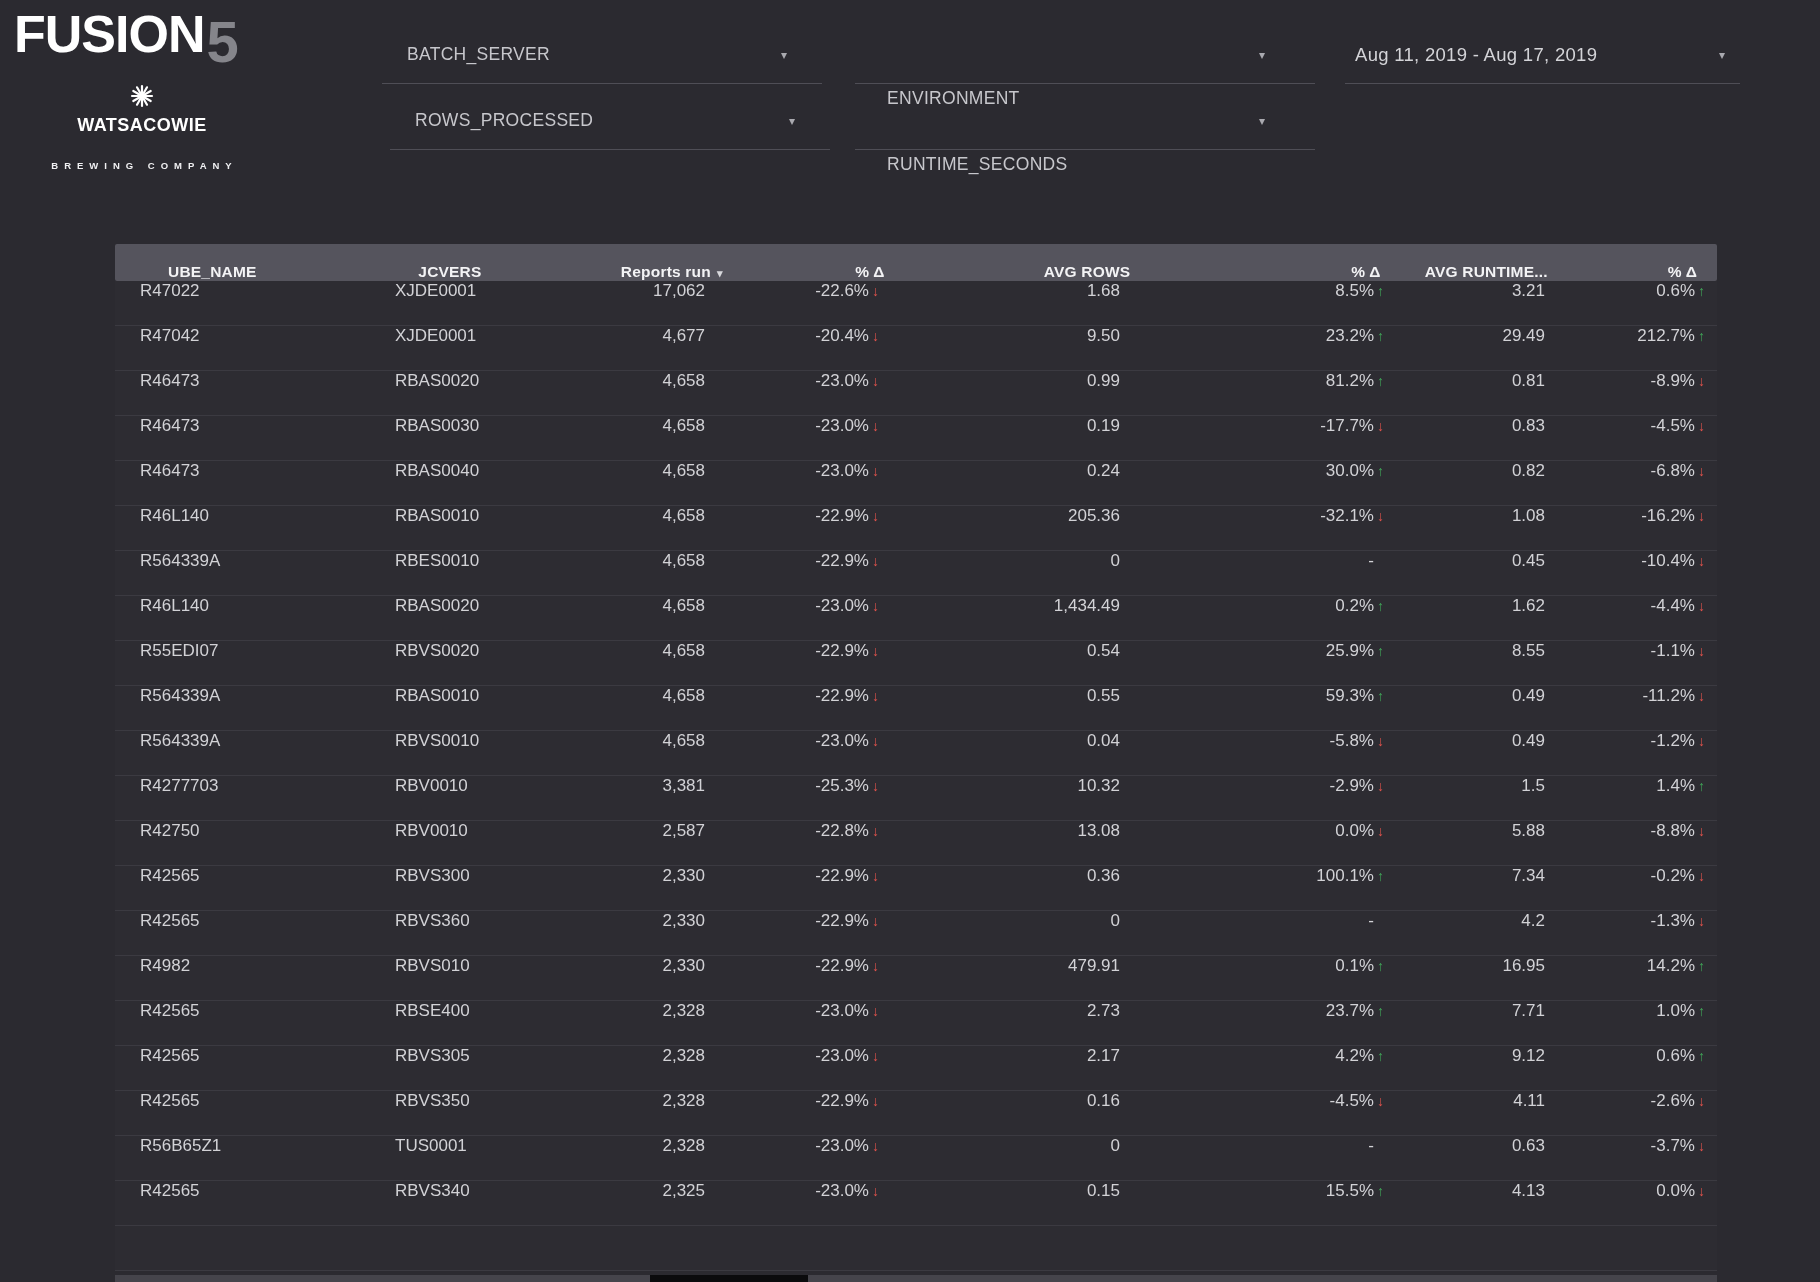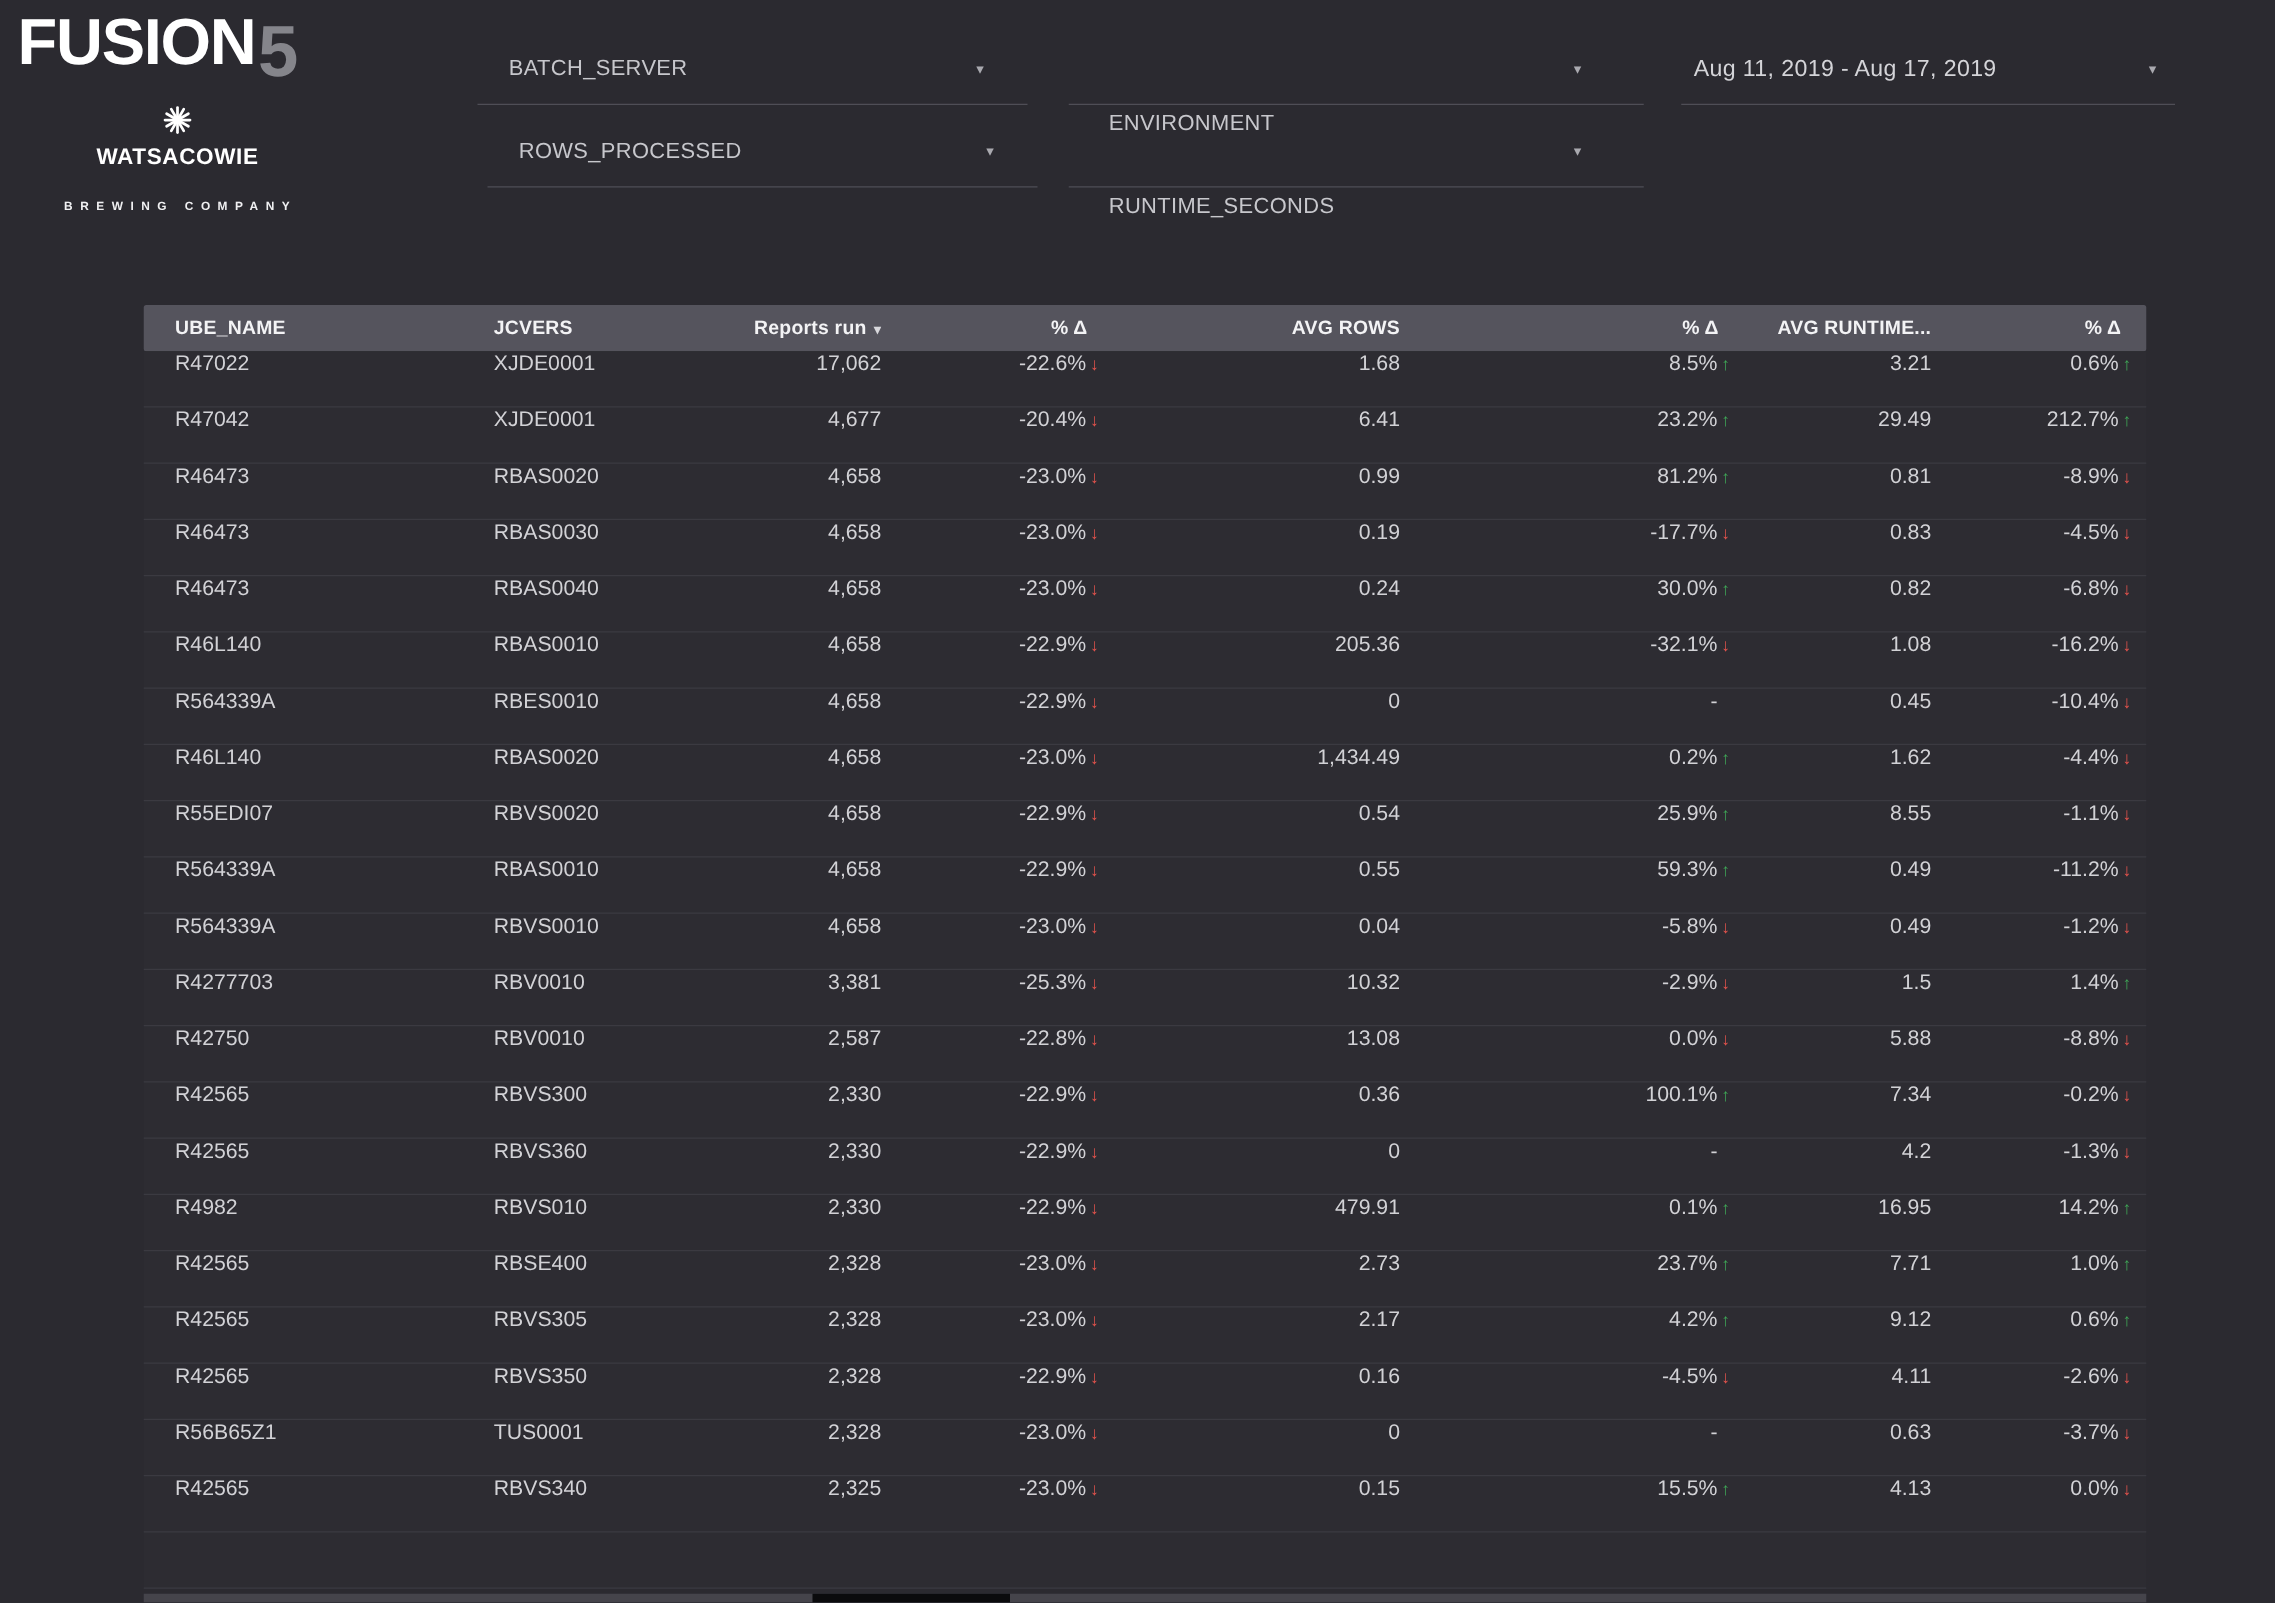--- a/index.html
+++ b/index.html
@@ -36,22 +36,22 @@
   .f-runtime { left:855px;  top:93px; width:460px; }
   .f-env .lbl, .f-runtime .lbl { left:32px;margin-top:44px; }
   .f-env .caret, .f-runtime .caret { right:50px; }
   .f-date { left:1345px; top:27px; width:395px; }
   .f-date .lbl { left:10px; font-size:18.5px; color:#d4d4d8;text-align:right; }
   .f-date .caret { right:15px; }
 
   
   .table { position:absolute; left:115px; top:244px; width:1602px; }
   .thead {
-    display:flex; align-items:center; height:37px; background:#55545d;
-    border-radius:2px; font-weight:700; font-size:15.5px; color:#f3f3f5; letter-spacing:0.2px;
+    display:flex; align-items:flex-end; height:37px; background:#55545d;
+    border-radius:2px; font-weight:700; font-size:15.5px; color:#f3f3f5; letter-spacing:0.2px;padding-left:28px;
   }
   .tbody { background:#2d2c32; }
   .trow {
     display:flex; align-items:flex-start; height:44px;
     border-bottom:1px solid #3b3a41; font-size:17px; color:#d2d2d6;
   }
   .cell { box-sizing:border-box; text-align:right; white-space:nowrap; overflow:hidden; }
   .c1 { width:280px; text-align:left; padding-left:25px; }
   .c2 { width:160px; text-align:left; }
   .c3 { width:150px; }
@@ -147,21 +147,21 @@
         <div class="cell c5">1.68</div>
         <div class="cell c6"><span>8.5%</span><span class="arr up">↑</span></div>
         <div class="cell c7">3.21</div>
         <div class="cell c8"><span>0.6%</span><span class="arr up">↑</span></div>
       </div>
       <div class="trow">
         <div class="cell c1">R47042</div>
         <div class="cell c2">XJDE0001</div>
         <div class="cell c3">4,677</div>
         <div class="cell c4"><span>-20.4%</span><span class="arr down">↓</span></div>
-        <div class="cell c5">6.41</div>
+        <div class="cell c5">9.50</div>
         <div class="cell c6"><span>23.2%</span><span class="arr up">↑</span></div>
         <div class="cell c7">29.49</div>
         <div class="cell c8"><span>212.7%</span><span class="arr up">↑</span></div>
       </div>
       <div class="trow">
         <div class="cell c1">R46473</div>
         <div class="cell c2">RBAS0020</div>
         <div class="cell c3">4,658</div>
         <div class="cell c4"><span>-23.0%</span><span class="arr down">↓</span></div>
         <div class="cell c5">0.99</div>

